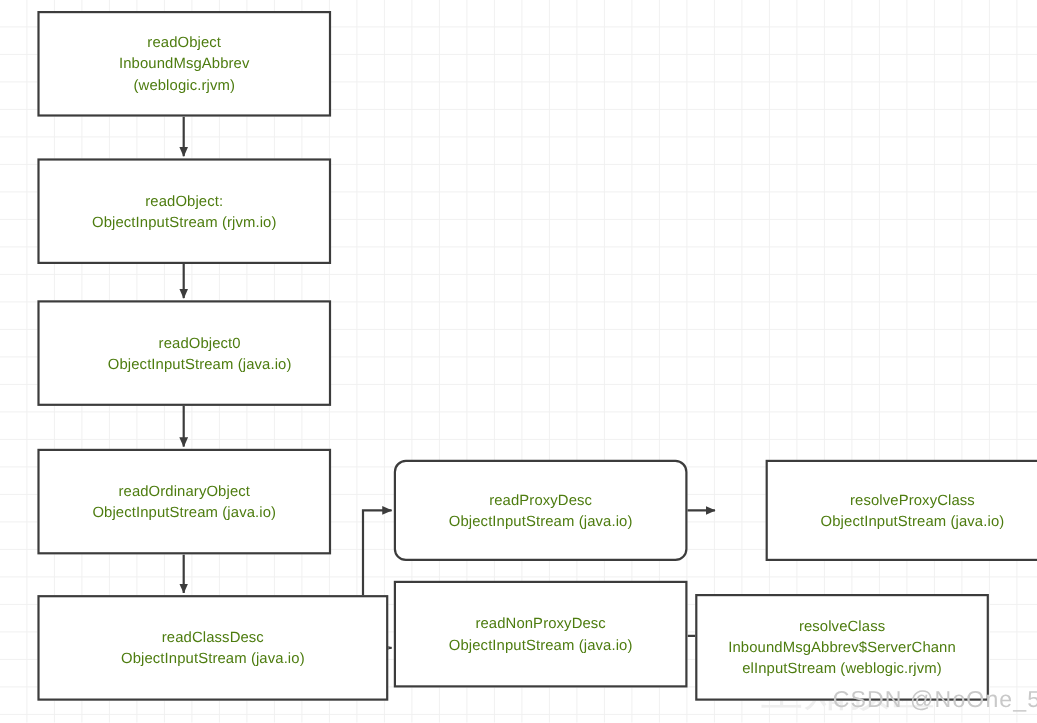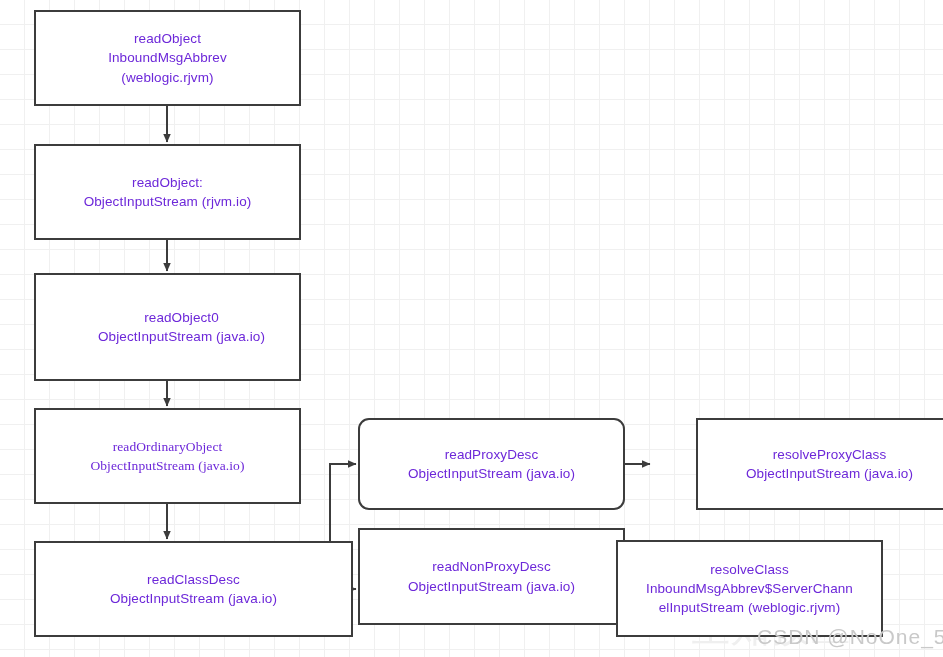--- a/index.html
+++ b/index.html
@@ -22,21 +22,21 @@
   }
   .node {
     position: absolute;
     box-sizing: border-box;
     border: 2px solid #3c3c3c;
     background: #ffffff;
     display: flex;
     align-items: center;
     justify-content: center;
     text-align: center;
-    color: #6d28d9;
+    color: #4d7c0f;
     font-size: 13.5px;
     line-height: 1.42;
     letter-spacing: 0.1px;
     white-space: pre-line;
     padding: 2px 6px;
   }
   .edge-layer {
     position: absolute;
     left: 0; top: 0;
     width: 943px;
@@ -92,37 +92,37 @@
     </g>
   </svg>
 
   <div class="node" style="left:34px; top:10px; width:267px; height:96px;">readObject
 InboundMsgAbbrev
 (weblogic.rjvm)</div>
 
   <div class="node" style="left:34px; top:144px; width:267px; height:96px;">readObject:
 ObjectInputStream (rjvm.io)</div>
 
-  <div class="node" style="left:34px; top:273px; width:267px; height:108px;padding-left:34px;">readObject0
+  <div class="node" style="left:34px; top:273px; width:267px; height:96px;padding-left:34px;">readObject0
 ObjectInputStream (java.io)</div>
 
-  <div class="node" style="left:34px; top:408px; width:267px; height:96px;font-family:Liberation Serif, serif;">readOrdinaryObject
+  <div class="node" style="left:34px; top:408px; width:267px; height:96px;">readOrdinaryObject
 ObjectInputStream (java.io)</div>
 
   <div class="node" style="left:34px; top:541px; width:319px; height:96px;">readClassDesc
 ObjectInputStream (java.io)</div>
 
   <div class="node" style="left:358px; top:418px; width:267px; height:92px;border-radius:11px;">readProxyDesc
 ObjectInputStream (java.io)</div>
 
   <div class="node" style="left:358px; top:528px; width:267px; height:97px;">readNonProxyDesc
 ObjectInputStream (java.io)</div>
 
   <div class="node" style="left:652px; top:418px; width:267px; height:92px;margin-left:44px;">resolveProxyClass
 ObjectInputStream (java.io)</div>
 
-  <div class="node" style="left:616px; top:540px; width:267px; height:97px;">resolveClass
+  <div class="node" style="left:632px; top:540px; width:267px; height:97px;">resolveClass
 InboundMsgAbbrev$ServerChann
 elInputStream (weblogic.rjvm)</div>
 
   <div class="watermark" style="left:757px; top:625px;">CSDN @NoOne_52</div>
 
 </div>
 
 </body></html>

